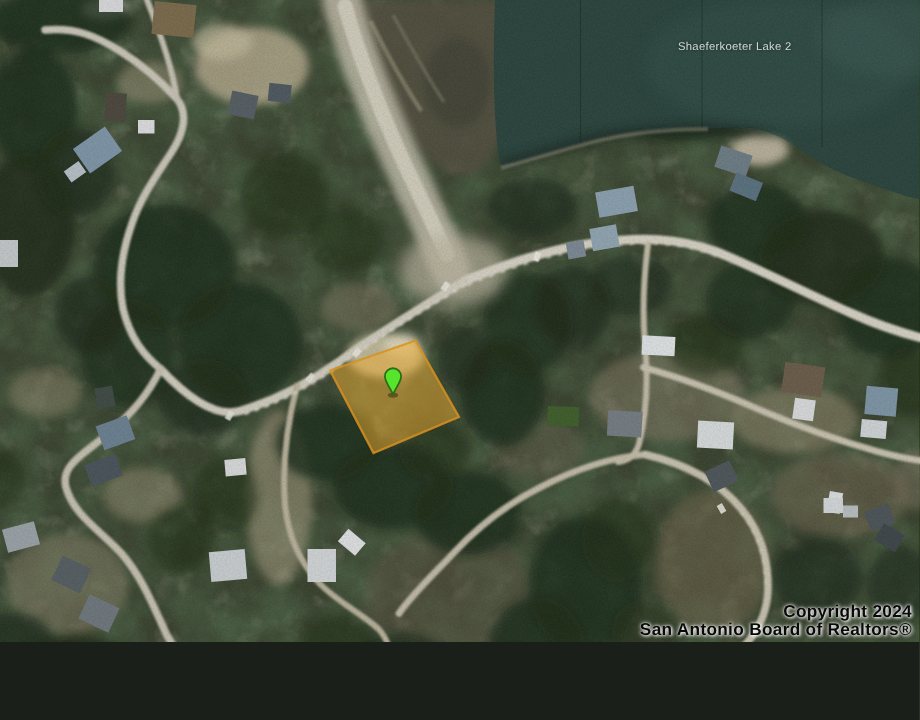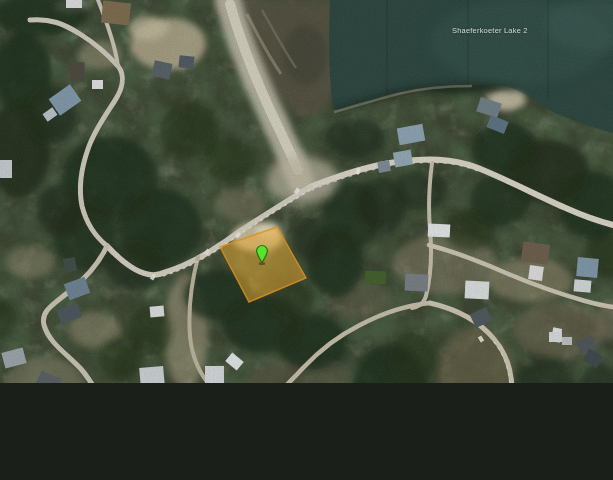--- a/index.html
+++ b/index.html
@@ -1,16 +1,16 @@
 <!DOCTYPE html>
 <html><head>
 <meta charset="utf-8">
 <style>
   html,body{margin:0;padding:0;background:#1b1f1a;}
-  .stage{position:relative;width:613px;height:383px;overflow:hidden;
+  .stage{position:relative;width:613px;height:428px;overflow:hidden;
          font-family:"Liberation Sans",sans-serif;background:#4d7c0f;}
   .stage svg{position:absolute;inset:0;display:block;}
   .lake-label{position:absolute;left:452px;top:26px;font-size:7.5px;
               color:rgba(223,231,226,.92);letter-spacing:.2px;
               text-shadow:0 0 2px rgba(0,0,0,.55);white-space:nowrap;}
   .copyright{position:absolute;right:5px;bottom:2px;text-align:right;
              font-size:11.5px;font-weight:bold;color:#0a0a0a;line-height:12px;
              letter-spacing:.2px;
              text-shadow:0 0 3px rgba(255,255,255,.95),0 0 1px rgba(255,255,255,.85),1px 1px 2px rgba(255,255,255,.75);}
 </style>
@@ -229,13 +229,17 @@
     <polygon stroke-width="1.5" points="220,247 277,227 306,278 249,302" fill="#edab2f" fill-opacity="0.5" stroke="#d89020" stroke-opacity="0.85"></polygon>
 
     <g>
       <ellipse cx="262" cy="263.5" rx="3.4" ry="1.6" fill="#000" opacity="0.35"></ellipse>
       <path stroke-width="1.2" d="M262,245.5 a5.4,5.4 0 0 0 -5.4,5.5 c0,3.2 2.5,5.9 5.4,11.8 c2.9,-5.9 5.4,-8.6 5.4,-11.8 a5.4,5.4 0 0 0 -5.4,-5.5 z" fill="#57e42c" stroke="#2b6e14"></path>
     </g>
   </svg>
 
   <div class="lake-label">Shaeferkoeter Lake 2</div>
 
+  <div class="copyright">
+    <div>Copyright 2024</div>
+    <div>San Antonio Board of Realtors®</div>
+  </div>
 </div>
 
 </body></html>

